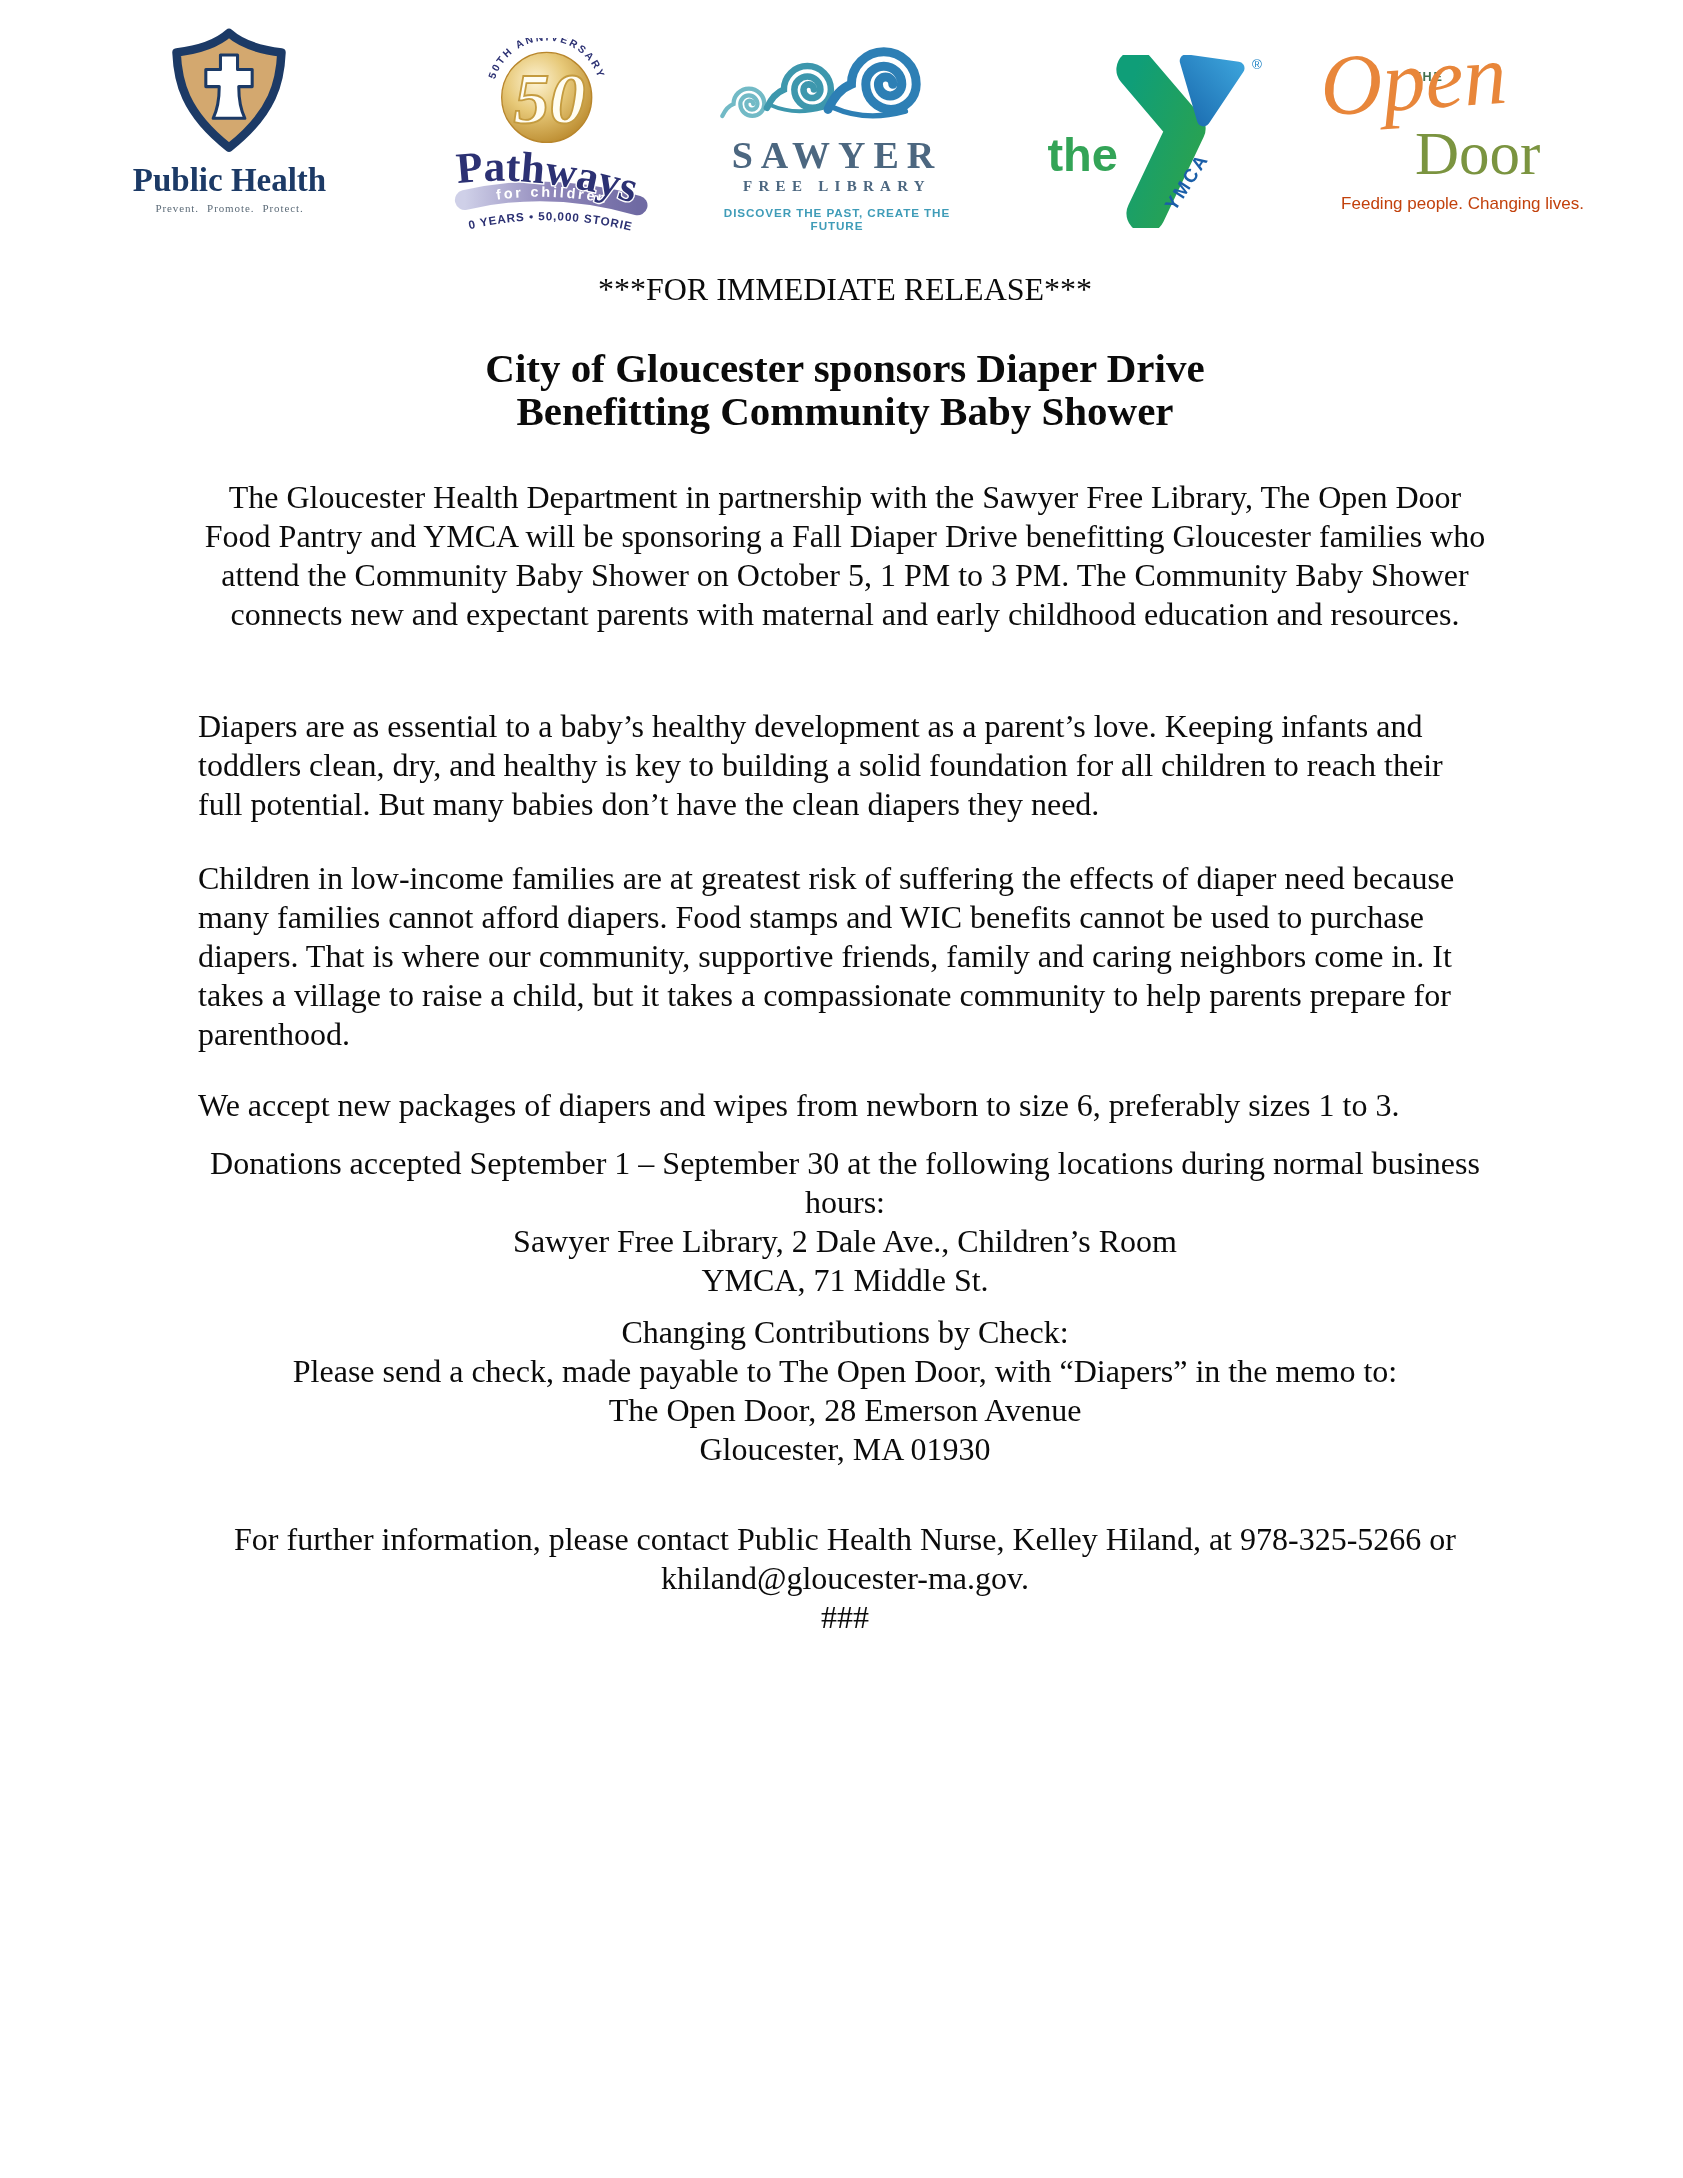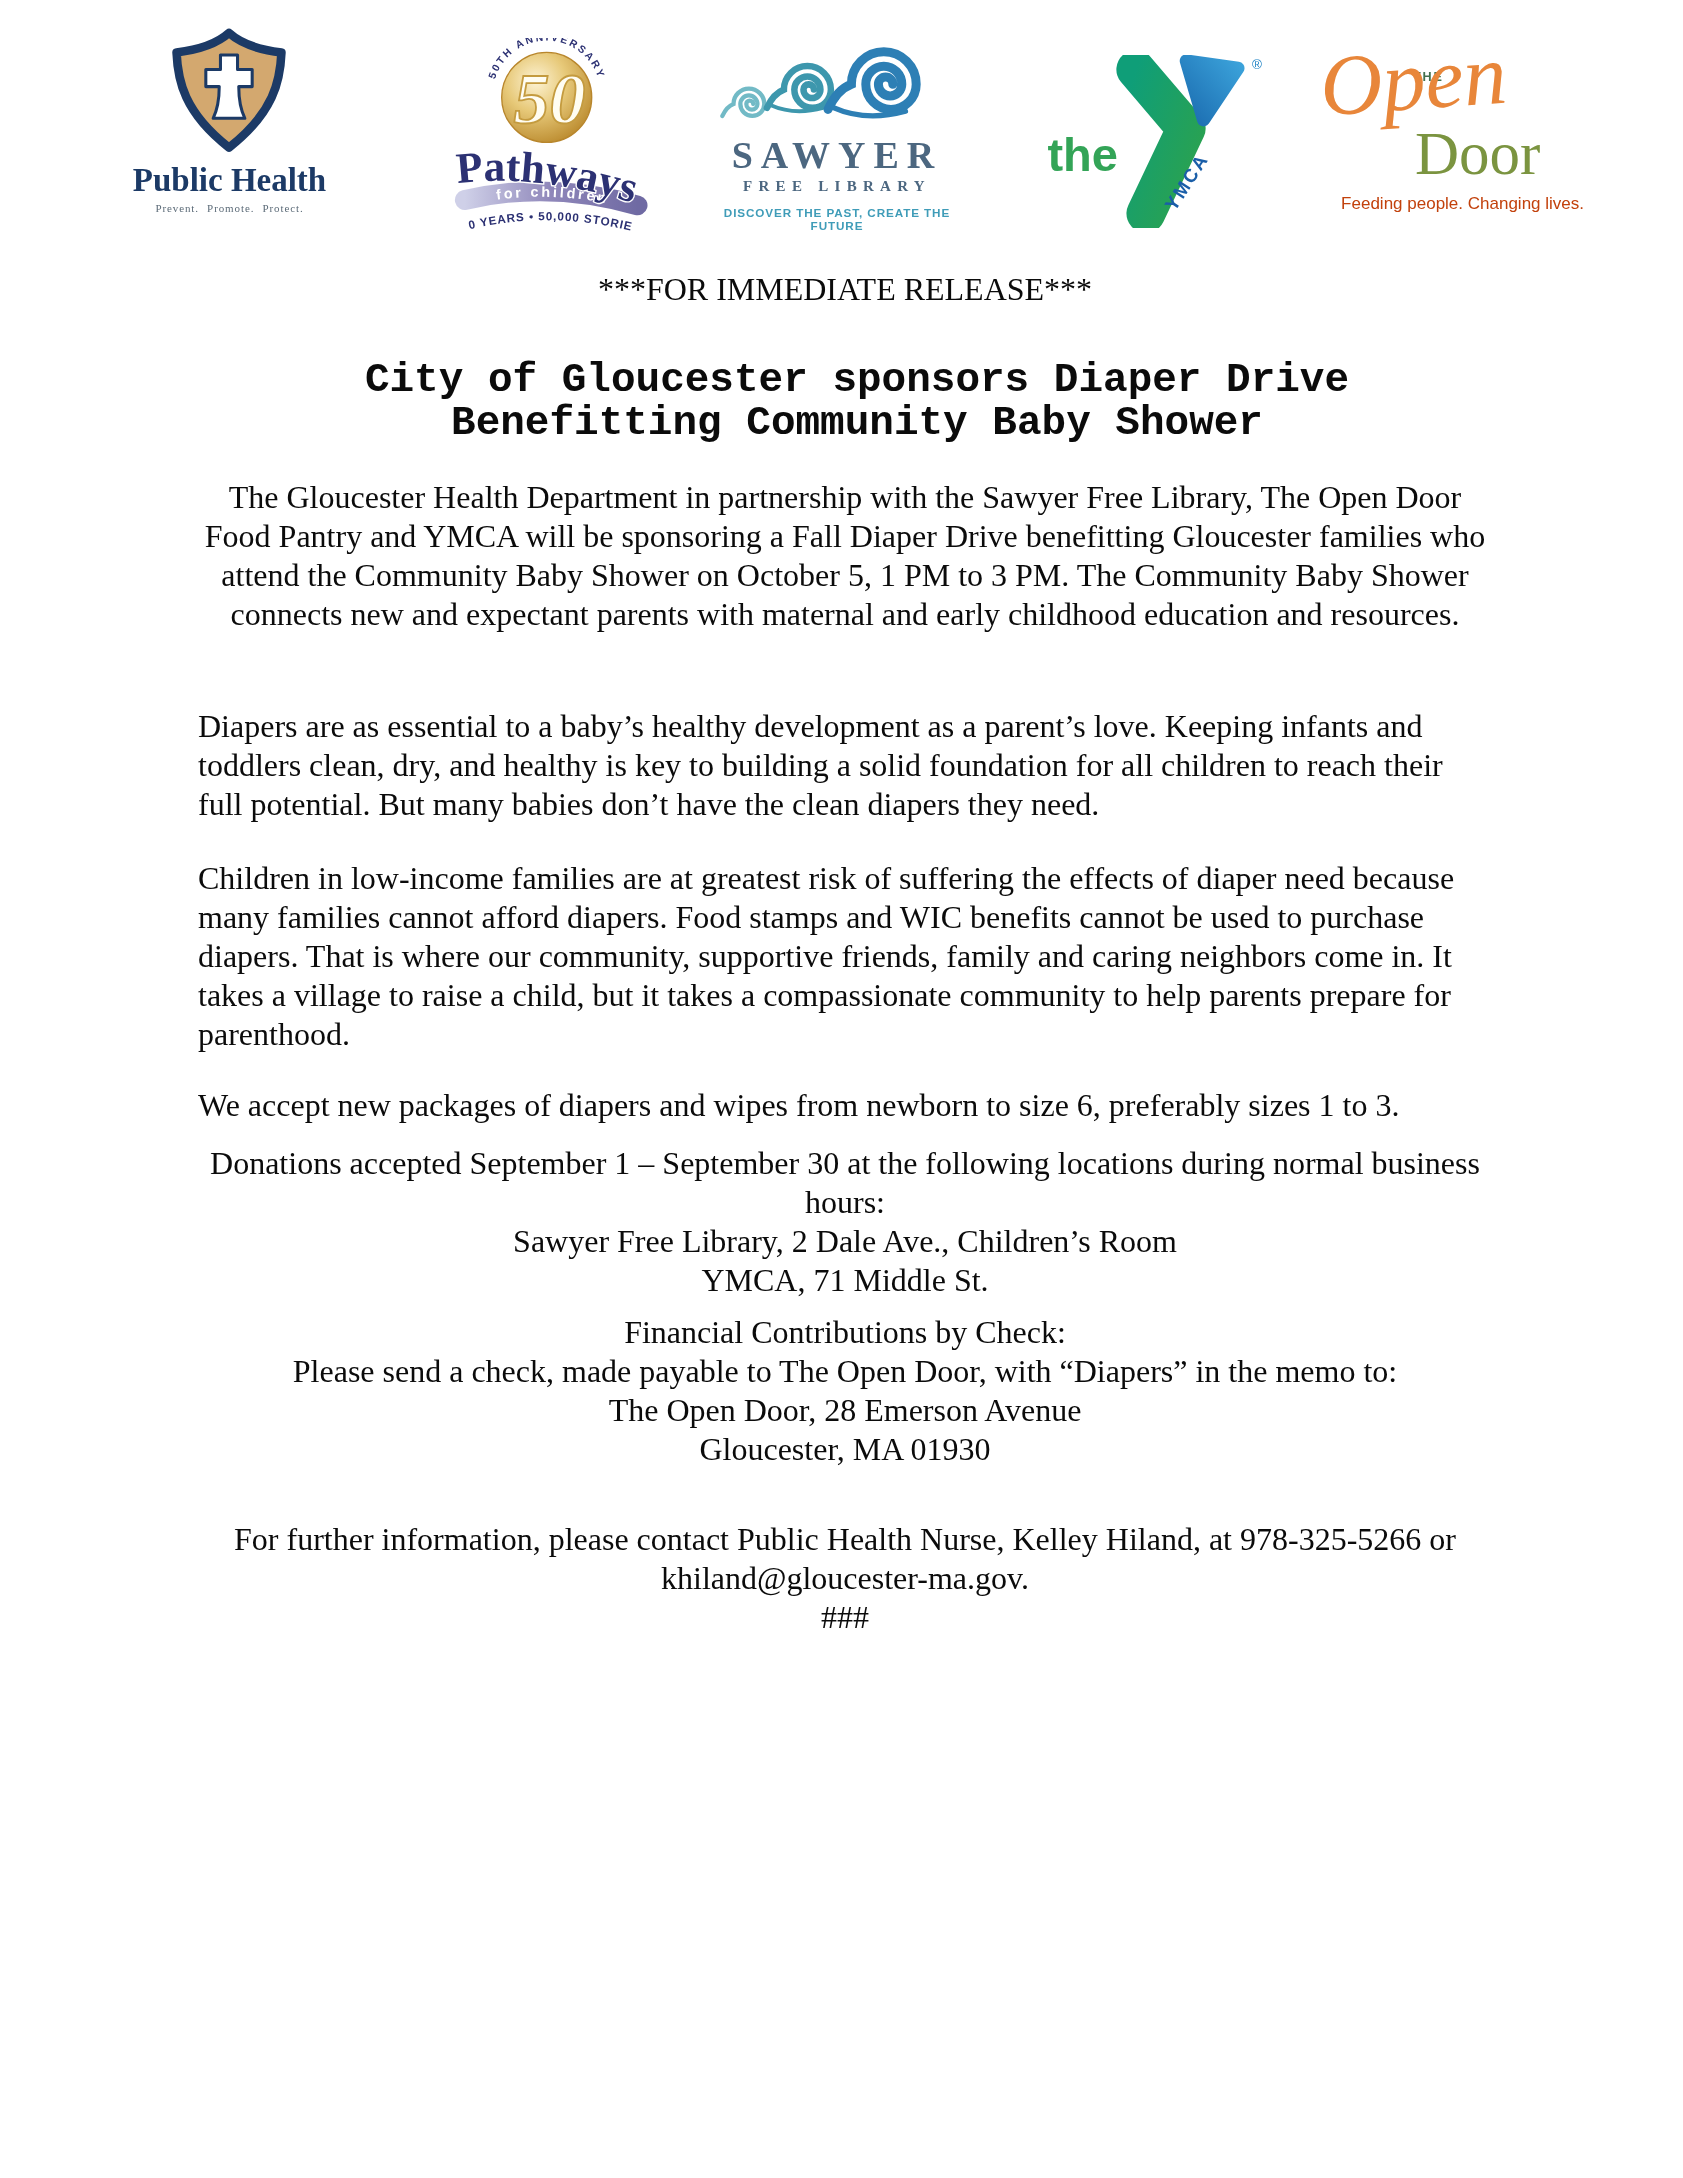--- a/index.html
+++ b/index.html
@@ -150,21 +150,21 @@
       <span class="od-door">Door</span>
       <div class="od-tag">Feeding people. Changing lives.</div>
     </div>
 
   </header>
 
   <main>
 
     <div class="tblock banner">***FOR IMMEDIATE RELEASE***</div>
 
-    <h1 class="tblock title" style="margin:12px;font-family:Liberation Mono, monospace;">
+    <h1 class="tblock title" style="margin:0;font-family:Liberation Serif, serif;">
       <span>City of Gloucester sponsors Diaper Drive</span><br>
       <span>Benefitting Community Baby Shower</span>
     </h1>
 
     <div class="tblock p1">
       <p>The Gloucester Health Department in partnership with the Sawyer Free Library, The Open Door Food Pantry and YMCA will be sponsoring a Fall Diaper Drive benefitting Gloucester families who attend the Community Baby Shower on October 5, 1 PM to 3 PM. The Community Baby Shower connects new and expectant parents with maternal and early childhood education and resources.</p>
     </div>
 
     <div class="tblock p2">
       <p>Diapers are as essential to a baby’s healthy development as a parent’s love. Keeping infants and toddlers clean, dry, and healthy is key to building a solid foundation for all children to reach their full potential. But many babies don’t have the clean diapers they need.</p>
@@ -178,21 +178,21 @@
       <p>We accept new packages of diapers and wipes from newborn to size 6, preferably sizes 1 to 3.</p>
     </div>
 
     <div class="tblock center donations">
       <p>Donations accepted September 1 – September 30 at the following locations during normal business hours:</p>
       <p>Sawyer Free Library, 2 Dale Ave., Children’s Room</p>
       <p>YMCA, 71 Middle St.</p>
     </div>
 
     <div class="tblock center financial">
-      <p>Financial Contributions by Check:</p>
+      <p>Changing Contributions by Check:</p>
       <p>Please send a check, made payable to The Open Door, with “Diapers” in the memo to:</p>
       <p>The Open Door, 28 Emerson Avenue</p>
       <p>Gloucester, MA 01930</p>
     </div>
 
     <div class="tblock center contact">
       <p>For further information, please contact Public Health Nurse, Kelley Hiland, at 978-325-5266 or khiland@gloucester-ma.gov.</p>
       <p>###</p>
     </div>
 

